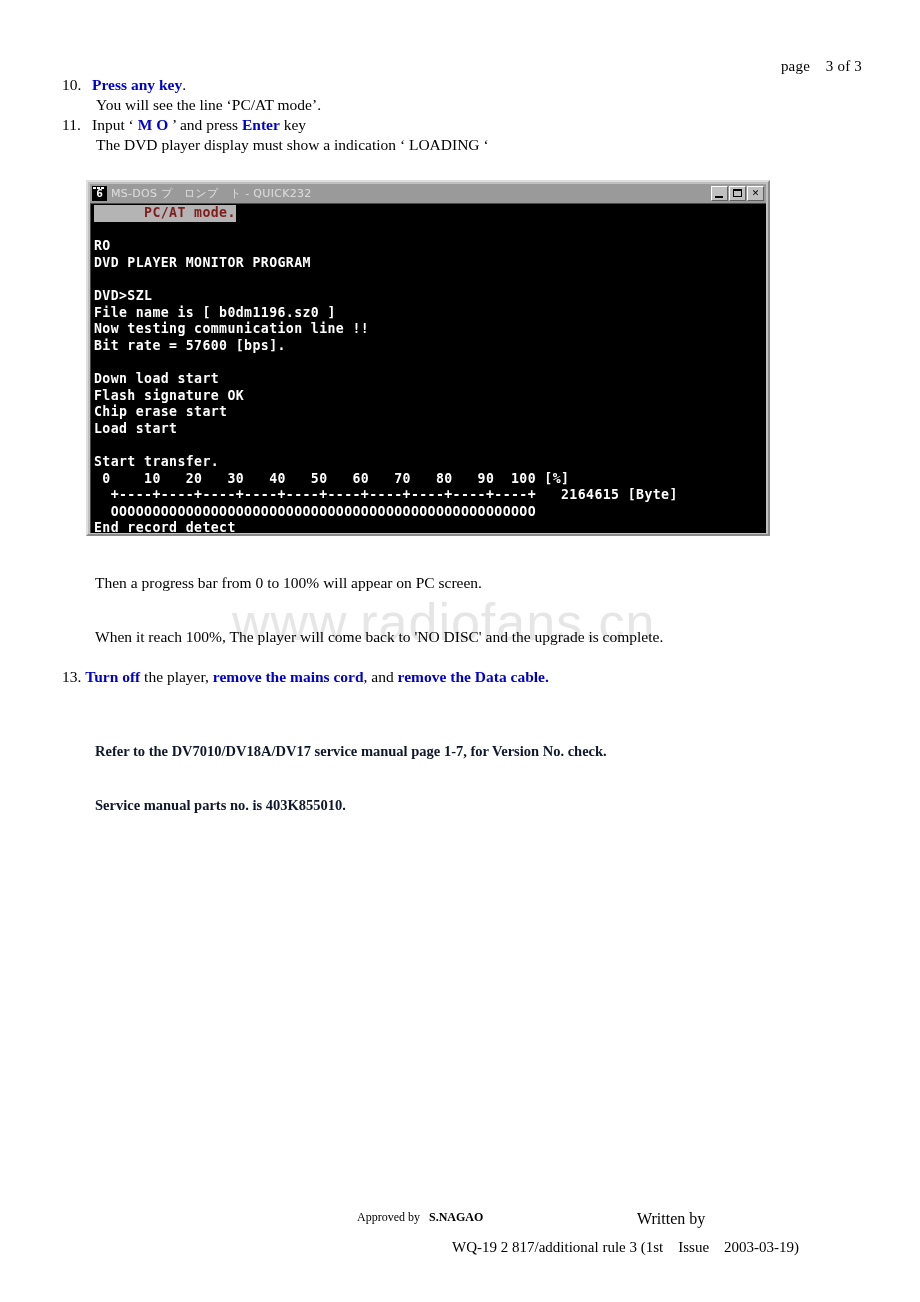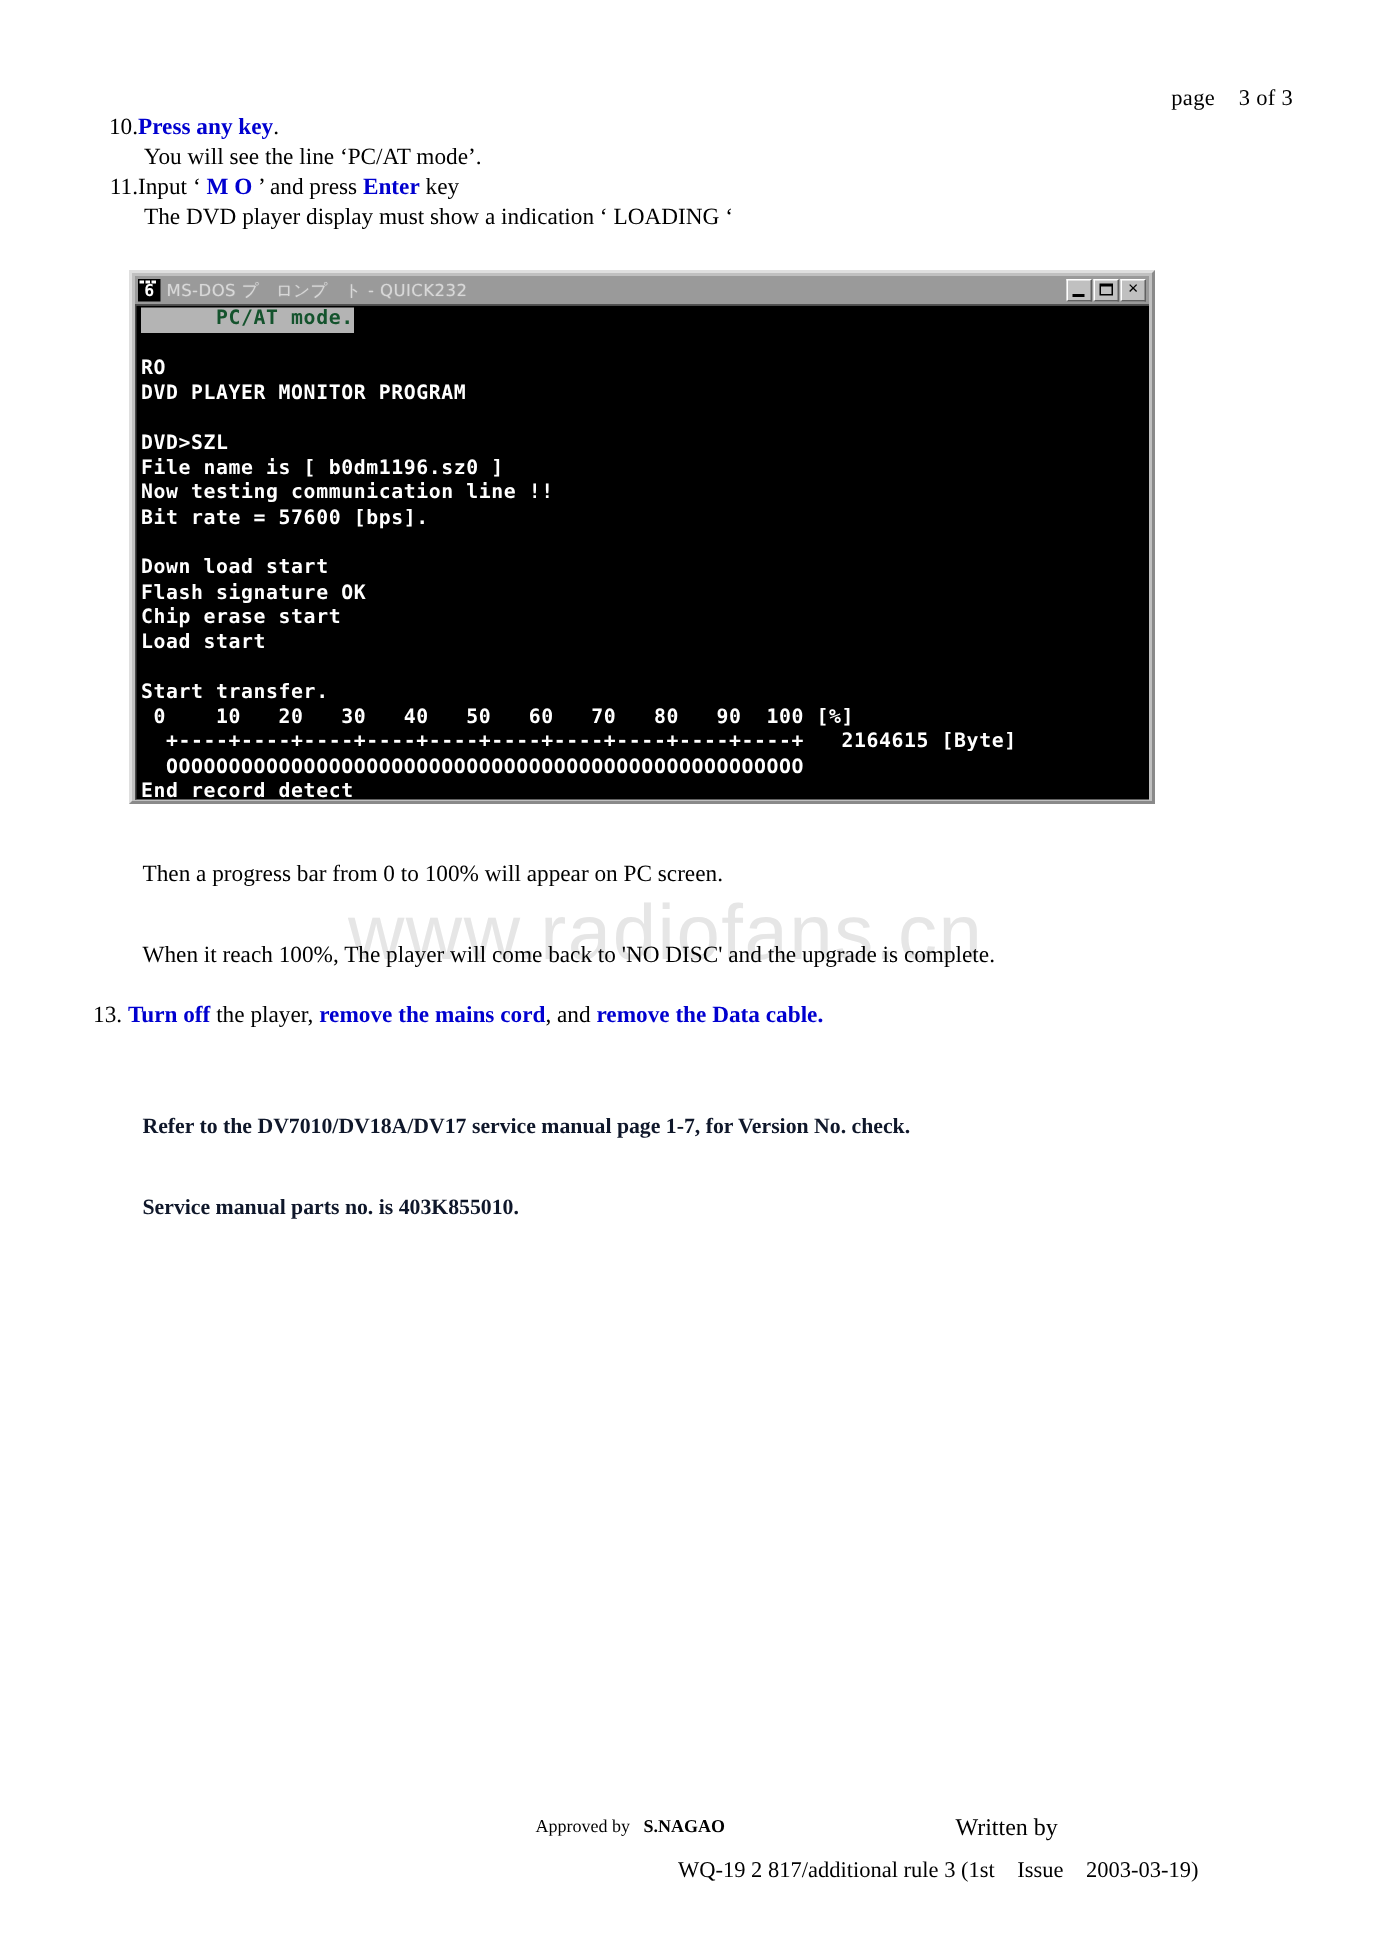--- a/index.html
+++ b/index.html
@@ -36,21 +36,21 @@
     line-height: 20px;
   }
   .step-row {
     display: flex;
     align-items: baseline;
     white-space: pre;
   }
   .step-num {
     width: 30px;
     flex: 0 0 30px;
-    text-align: right;
+    text-align: left;
   }
   .step-body {
     flex: 1 1 auto;
     white-space: pre-wrap;
   }
   .sub-row {
     margin-left: 34px;
     white-space: pre-wrap;
   }
   .blue {
@@ -168,21 +168,21 @@
     font-size: 13.2px;
     line-height: 16.6px;
     color: #ffffff;
     font-weight: bold;
     letter-spacing: 0.4px;
     white-space: pre;
   }
   .dos-line { white-space: pre; }
   .dos-line.highlight {
     background: #b4b4b4;
-    color: #14532d;
+    color: #7f1d1d;
     display: inline-block;
   }
   .dos-blank { height: 16.6px; }
   .dos-progress-row { display: flex; white-space: pre; }
 
   
   .para {
     position: absolute;
     left: 95px;
     font-size: 15.5px;

